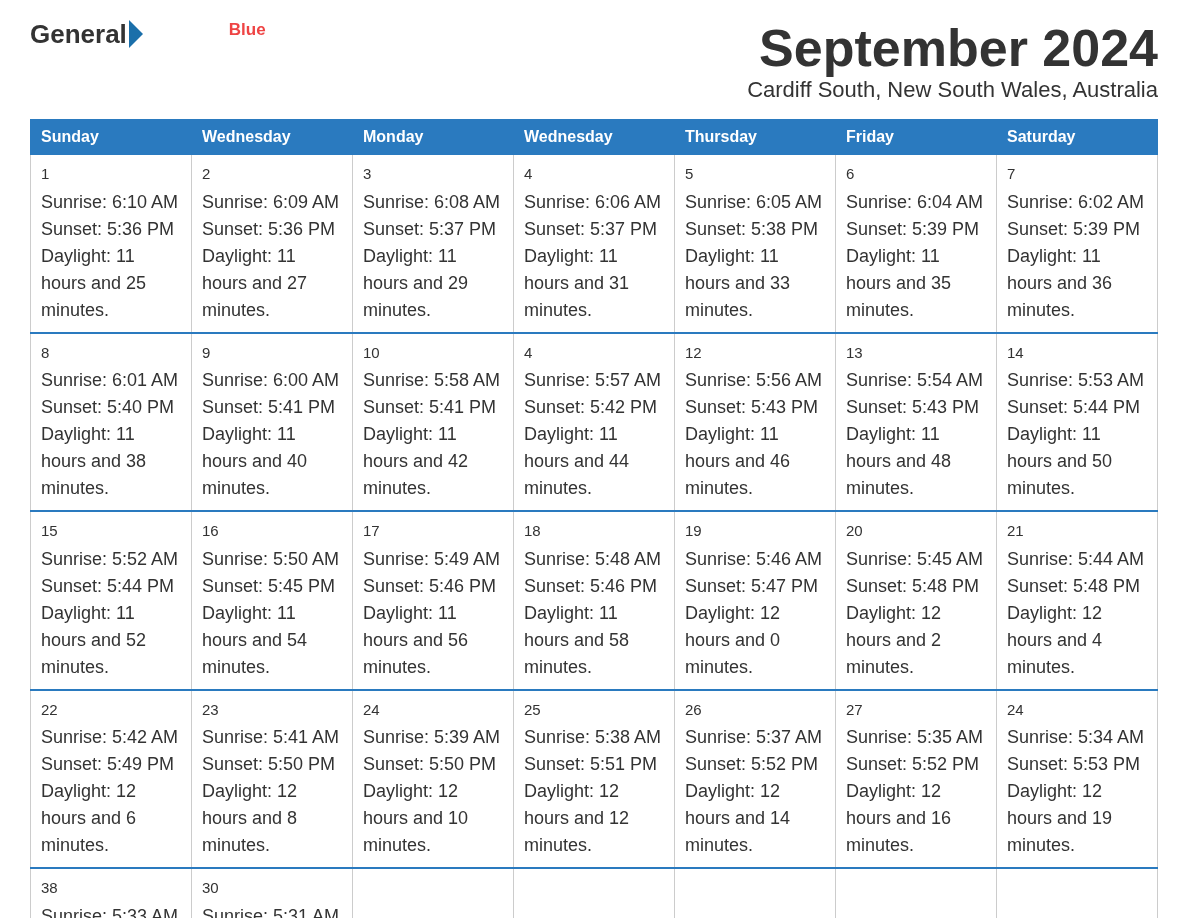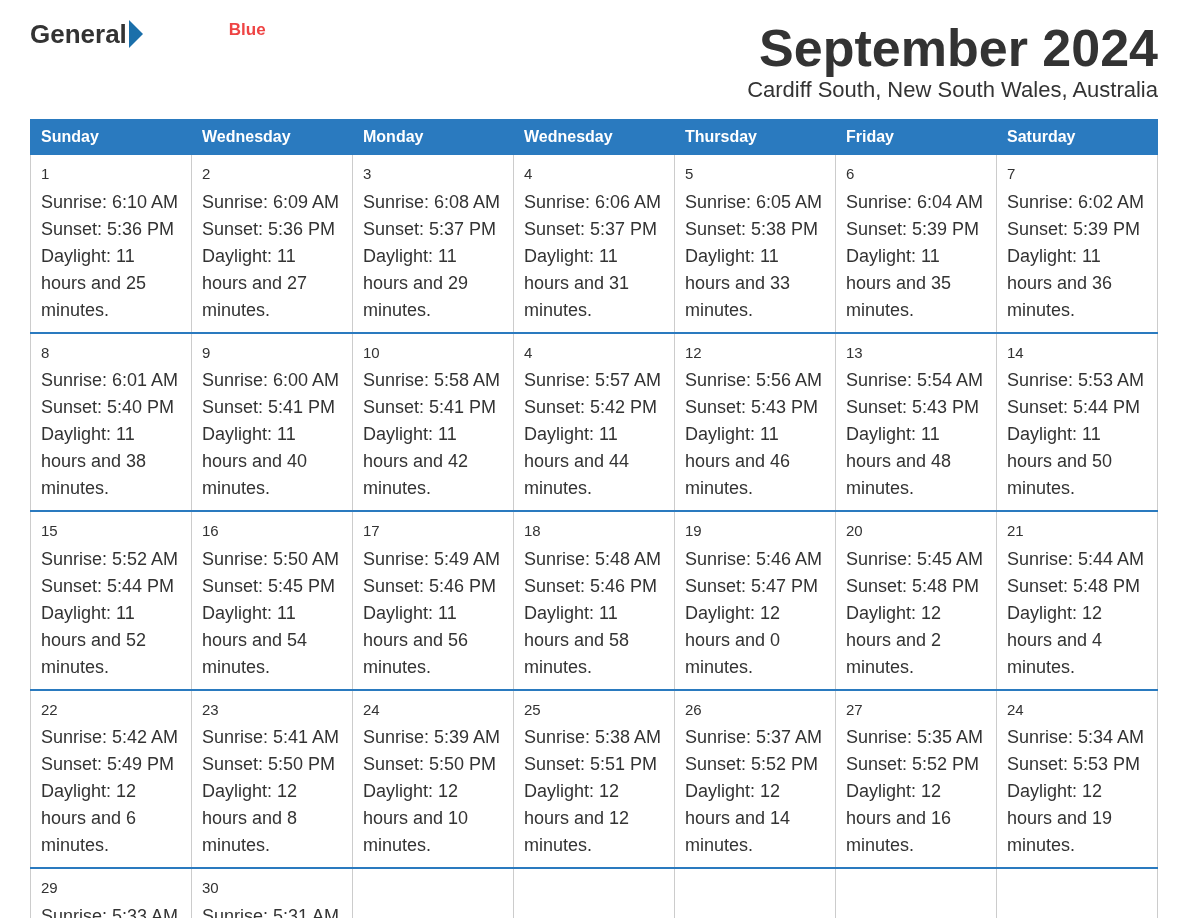--- a/index.html
+++ b/index.html
@@ -246,21 +246,21 @@
           <span class="day-number">27</span>
           <div class="day-info">Sunrise: 5:35 AM<br>Sunset: 5:52 PM<br>Daylight: 12 hours and 16 minutes.</div>
         </td>
         <td>
           <span class="day-number">24</span>
           <div class="day-info">Sunrise: 5:34 AM<br>Sunset: 5:53 PM<br>Daylight: 12 hours and 19 minutes.</div>
         </td>
       </tr>
       <tr>
         <td>
-          <span class="day-number">29</span>
+          <span class="day-number">38</span>
           <div class="day-info">Sunrise: 5:33 AM<br>Sunset: 5:54 PM<br>Daylight: 12 hours and 21 minutes.</div>
         </td>
         <td>
           <span class="day-number">30</span>
           <div class="day-info">Sunrise: 5:31 AM<br>Sunset: 5:54 PM<br>Daylight: 12 hours and 23 minutes.</div>
         </td>
         <td class="empty-cell"></td>
         <td class="empty-cell"></td>
         <td class="empty-cell"></td>
         <td class="empty-cell"></td>

